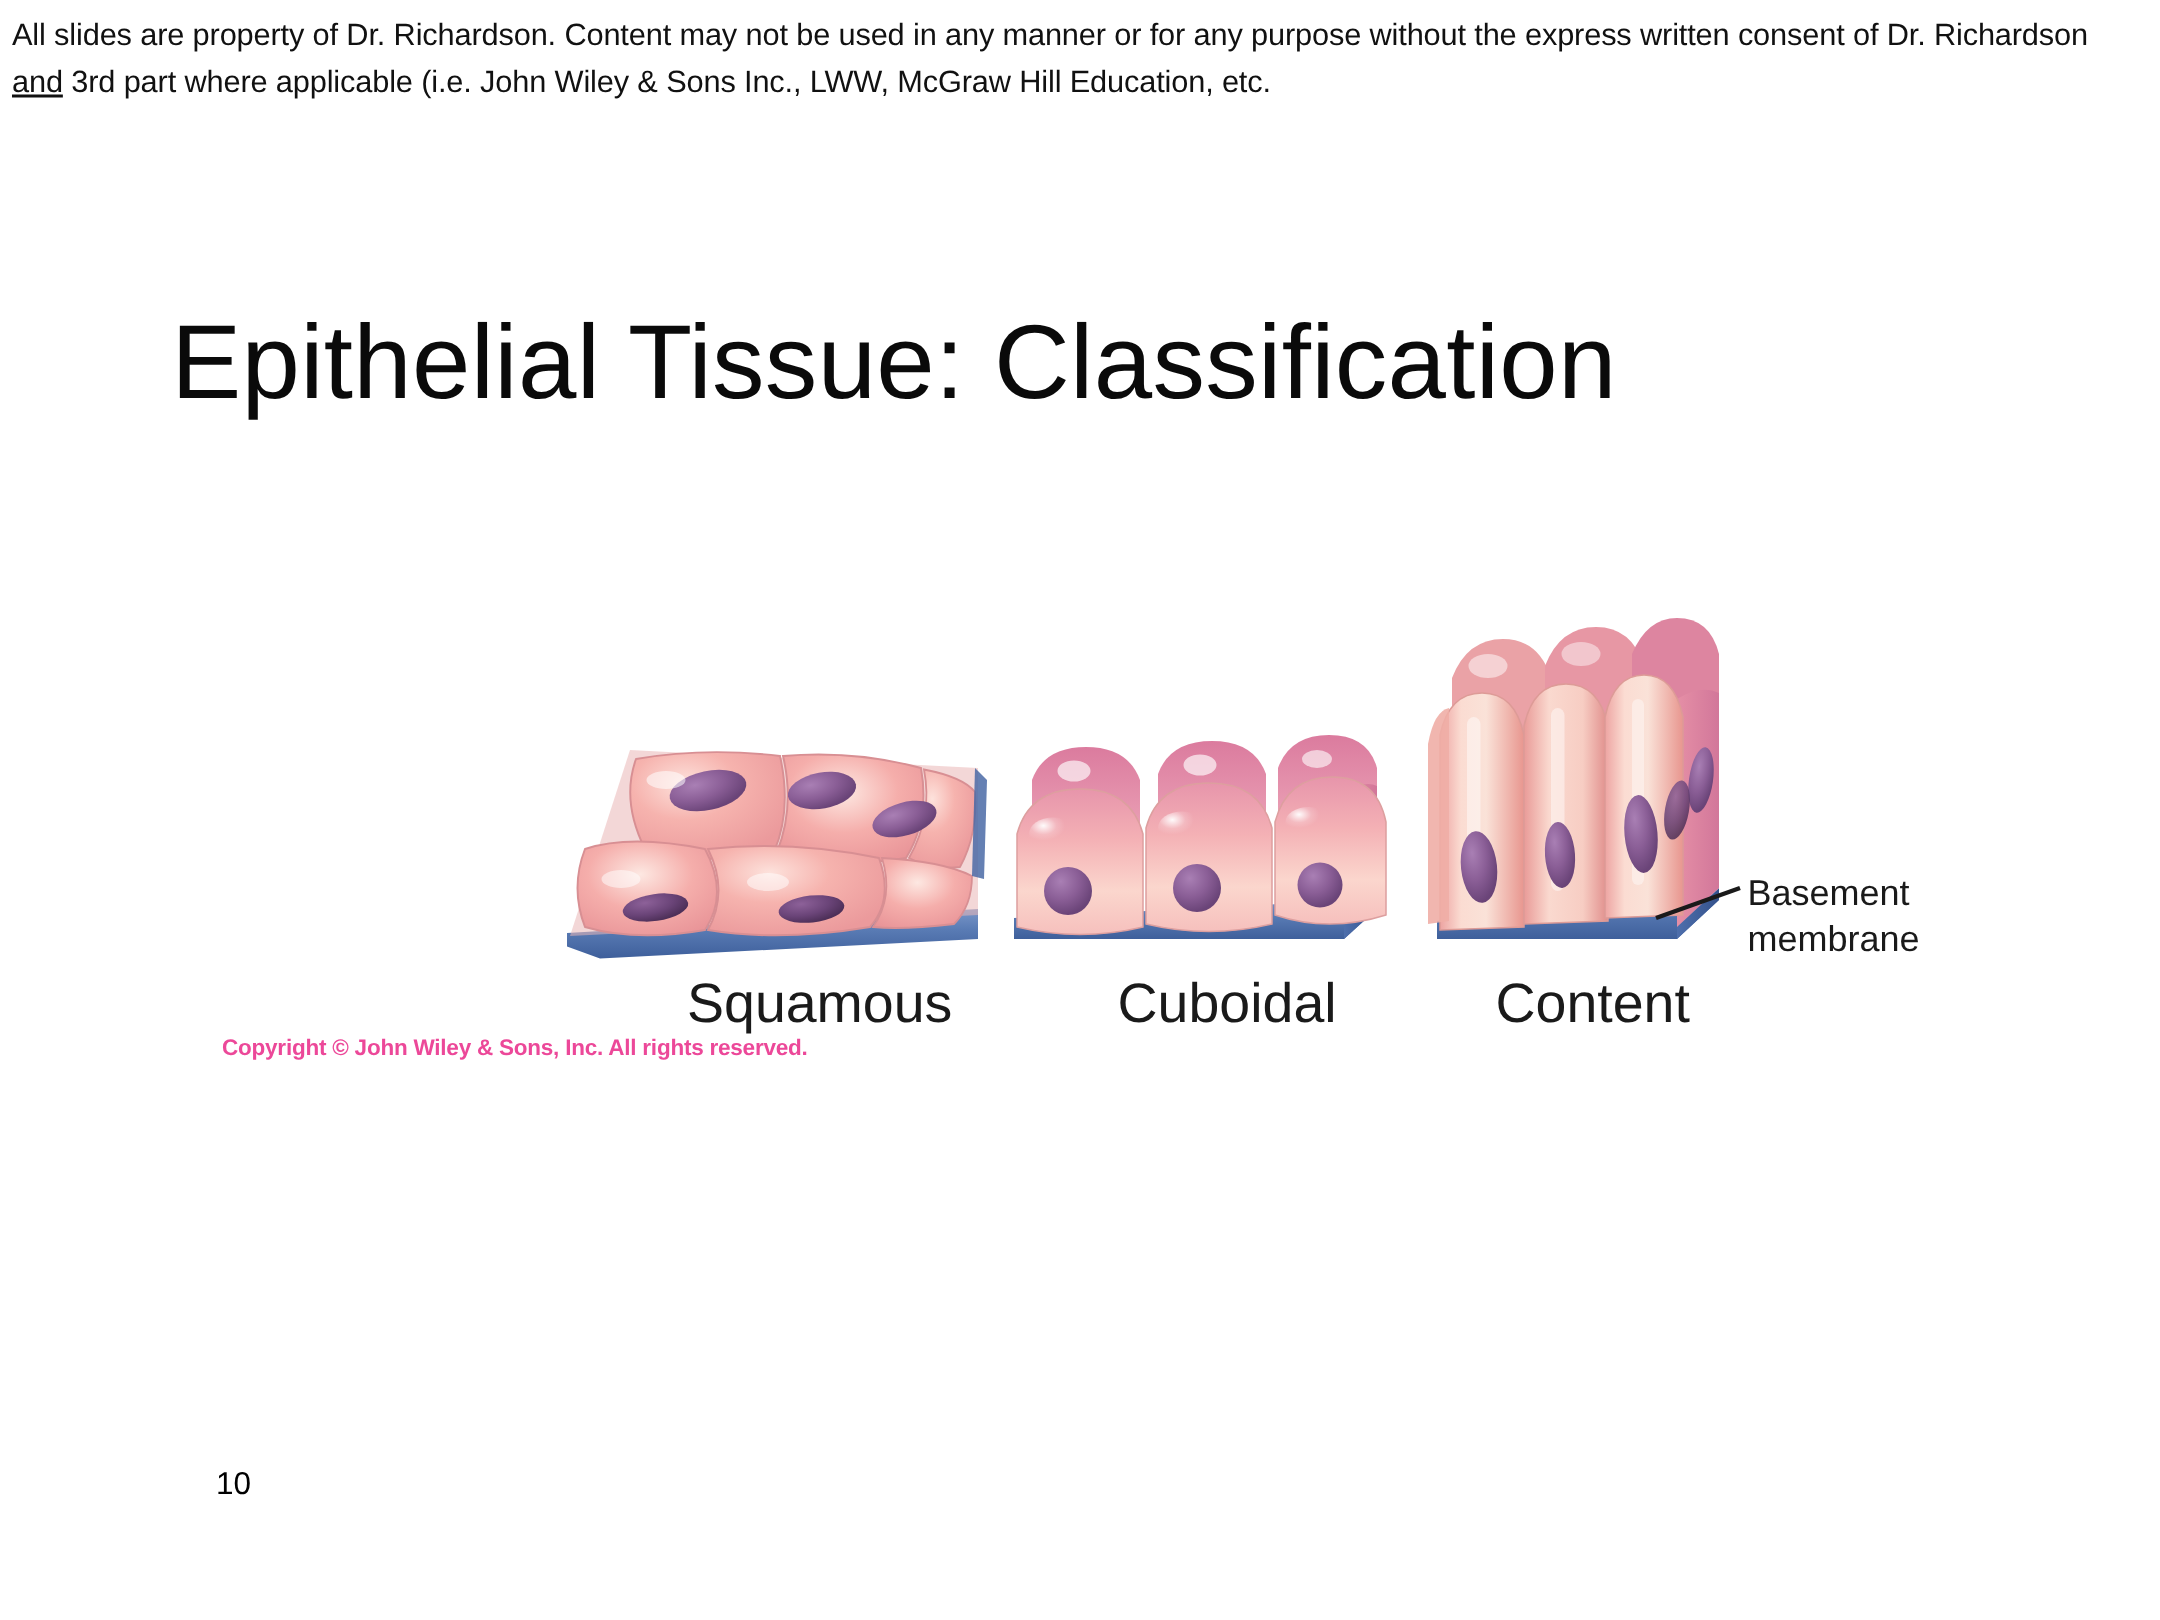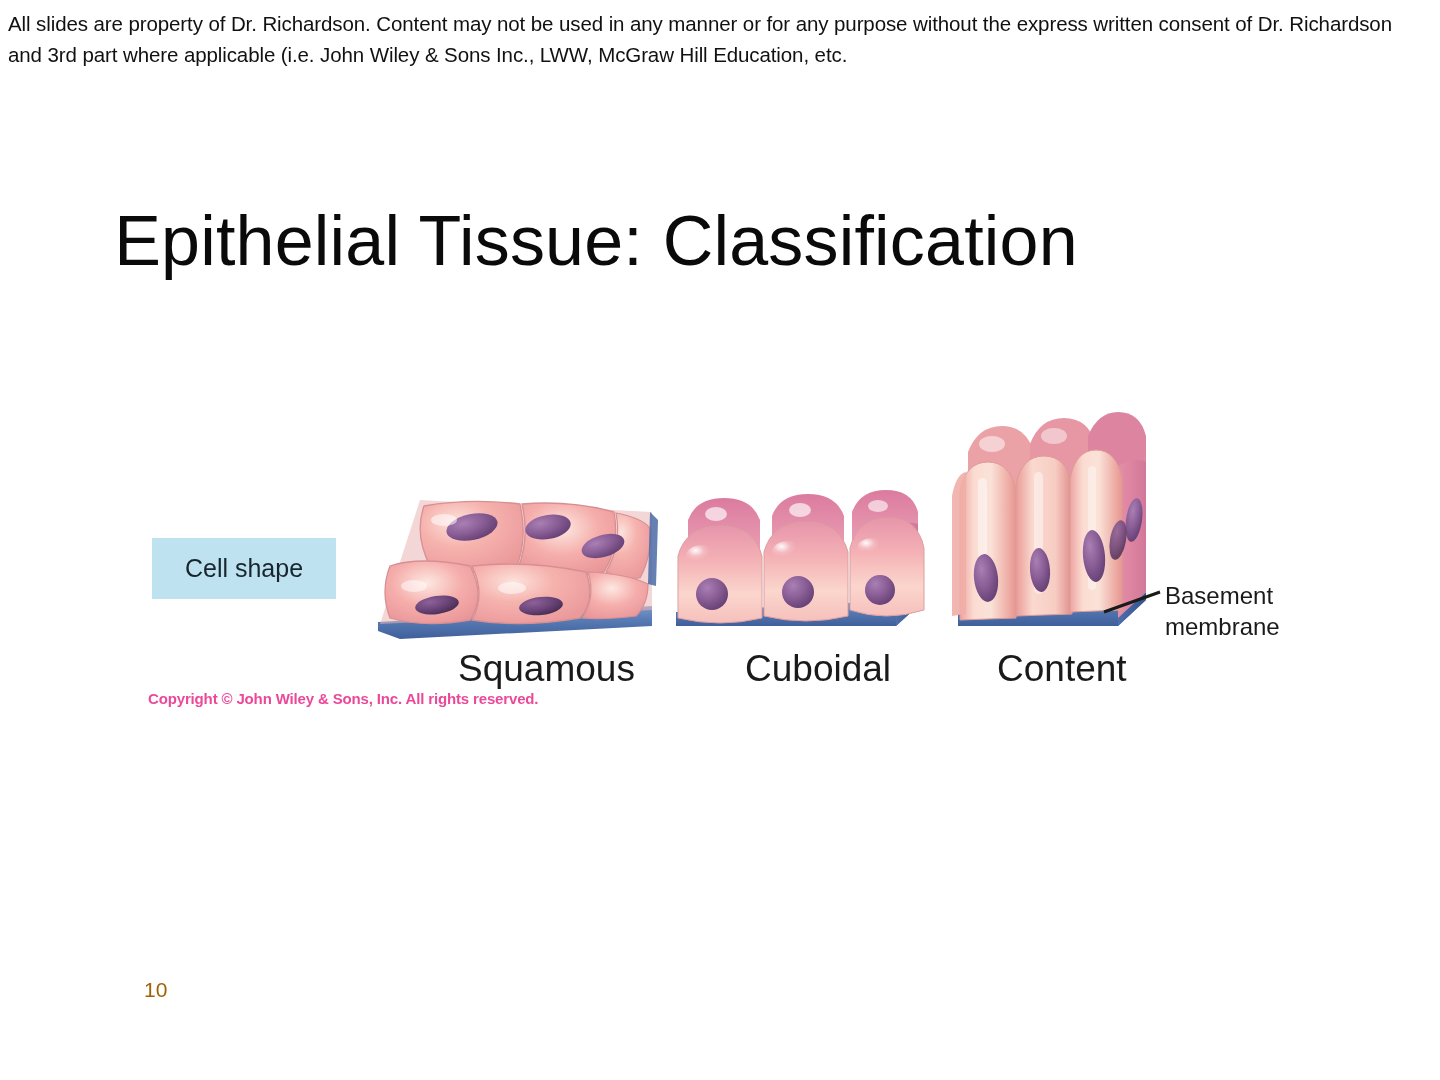--- a/index.html
+++ b/index.html
@@ -20,21 +20,21 @@
   .disclaimer {
     position: absolute;
     left: 8px;
     top: 8px;
     width: 1400px;
     font-size: 20.5px;
     line-height: 31px;
     color: #111111;
     letter-spacing: -0.1px;
   }
-  .disclaimer .u { }
+  .disclaimer .u { text-decoration: underline; }
 
   
   .slide-title {
     position: absolute;
     left: 0;
     top: 198px;
     width: 1192px;
     text-align: center;
     font-size: 70px;
     line-height: 86px;
@@ -104,44 +104,41 @@
     color: #1a1a1a;
     white-space: nowrap;
   }
 
   
   .page-number {
     position: absolute;
     left: 144px;
     top: 978px;
     font-size: 21px;
-    color: #a16207;
+    color: #000000;
   }
 
   .svg-layer {
     position: absolute;
     left: 0;
     top: 0;
     width: 1440px;
     height: 1080px;
     pointer-events: none;
   }
 </style>
 </head>
 <body>
 
 <div class="disclaimer"><span>All slides are property of Dr. Richardson. Content may not be used in any manner or for any purpose without the express written consent of Dr. Richardson </span><span class="u">and</span><span> 3rd part where applicable (i.e. John Wiley &amp; Sons Inc., LWW, McGraw Hill Education, etc.</span></div>
 
 <div class="slide-title">Epithelial Tissue: Classification</div>
 
 <div class="figure">
 
-  <div class="cell-shape-box">
-    <div class="label">Cell shape</div>
-  </div>
 
   <div class="type-label" style="left:458px; top:248px;">Squamous</div>
   <div class="type-label" style="left:745px; top:248px;text-align:right;">Cuboidal</div>
   <div class="type-label" style="left:997px; top:248px;">Content</div>
 </div>
 
 <svg class="svg-layer" viewBox="0 0 1440 1080">
   <defs>
 
     <linearGradient id="gSqTop" x1="0" y1="0" x2="0.3" y2="1">

